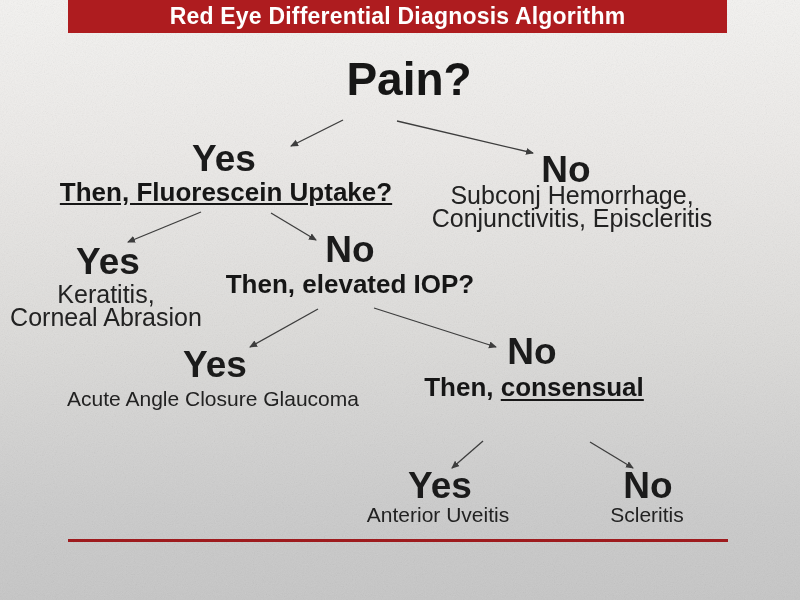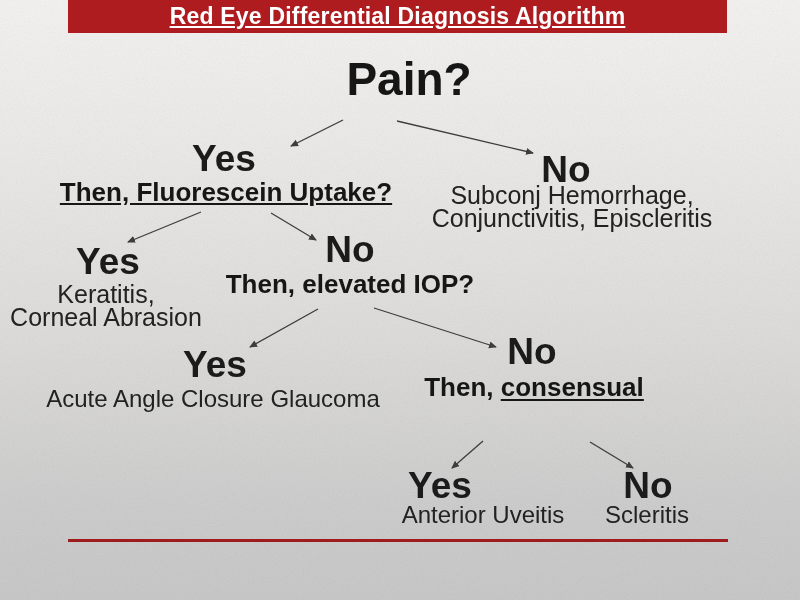--- a/index.html
+++ b/index.html
@@ -5,28 +5,28 @@
   html,body{margin:0;padding:0;}
   body{width:800px;height:600px;overflow:hidden;font-family:"Liberation Sans",sans-serif;}
   .slide{
     position:relative;width:800px;height:600px;
     background:linear-gradient(180deg,#f4f3f1 0%,#eceae8 25%,#dddcda 55%,#cbcbcb 85%,#c6c6c6 100%);
   }
   .noise{position:absolute;inset:0;width:800px;height:600px;opacity:.16;pointer-events:none;}
   .banner{
     position:absolute;left:68px;top:0;width:659px;height:33px;
     display:flex;align-items:center;justify-content:center;
-    font-weight:bold;font-size:23px;letter-spacing:.2px;text-decoration:underline;
+    font-weight:bold;font-size:23px;letter-spacing:.2px;
   }
   .node{position:absolute;transform:translateX(-50%);white-space:nowrap;text-align:center;color:#161616;}
   .q-root{font-size:46px;font-weight:bold;line-height:1;}
   .answer{font-size:37px;line-height:1;color:#1b1b1b;font-weight:bold;}
   .question{font-size:26px;font-weight:bold;line-height:1.15;}
   .diag19{font-size:25px;line-height:23px;color:#222;}
-  .diag20{font-size:24px;line-height:24px;color:#222;}
+  .diag20{font-size:21px;line-height:24px;color:#222;}
   .q2line{line-height:30px;}
   .underlined{text-decoration:underline;text-decoration-thickness:2px;text-underline-offset:3px;}
   .edges{position:absolute;inset:0;width:800px;height:600px;pointer-events:none;}
   .divider{position:absolute;left:68px;top:539px;width:660px;height:3px;}
 </style>
 </head>
 <body>
 
 <div class="slide">
 
@@ -80,19 +80,19 @@
 
   <div class="node answer" style="left:215px;top:346px;">Yes</div>
   <div class="node diag20" style="left:213px;top:387px;">Acute Angle Closure Glaucoma</div>
 
   <div class="node answer" style="left:532px;top:333px;">No</div>
   <div class="node question q2line" style="left:534px;top:372px;">
     <div><span>Then, </span><span class="underlined">consensual</span></div>
   </div>
 
   <div class="node answer" style="left:440px;top:467px;">Yes</div>
-  <div class="node diag20" style="left:438px;top:503px;margin-left:45px;">Anterior Uveitis</div>
+  <div class="node diag20" style="left:438px;top:503px;">Anterior Uveitis</div>
 
   <div class="node answer" style="left:648px;top:467px;">No</div>
   <div class="node diag20" style="left:647px;top:503px;">Scleritis</div>
 
   <div class="divider" style="background: rgb(158, 27, 30);"></div>
 </div>
 
 </body></html>

